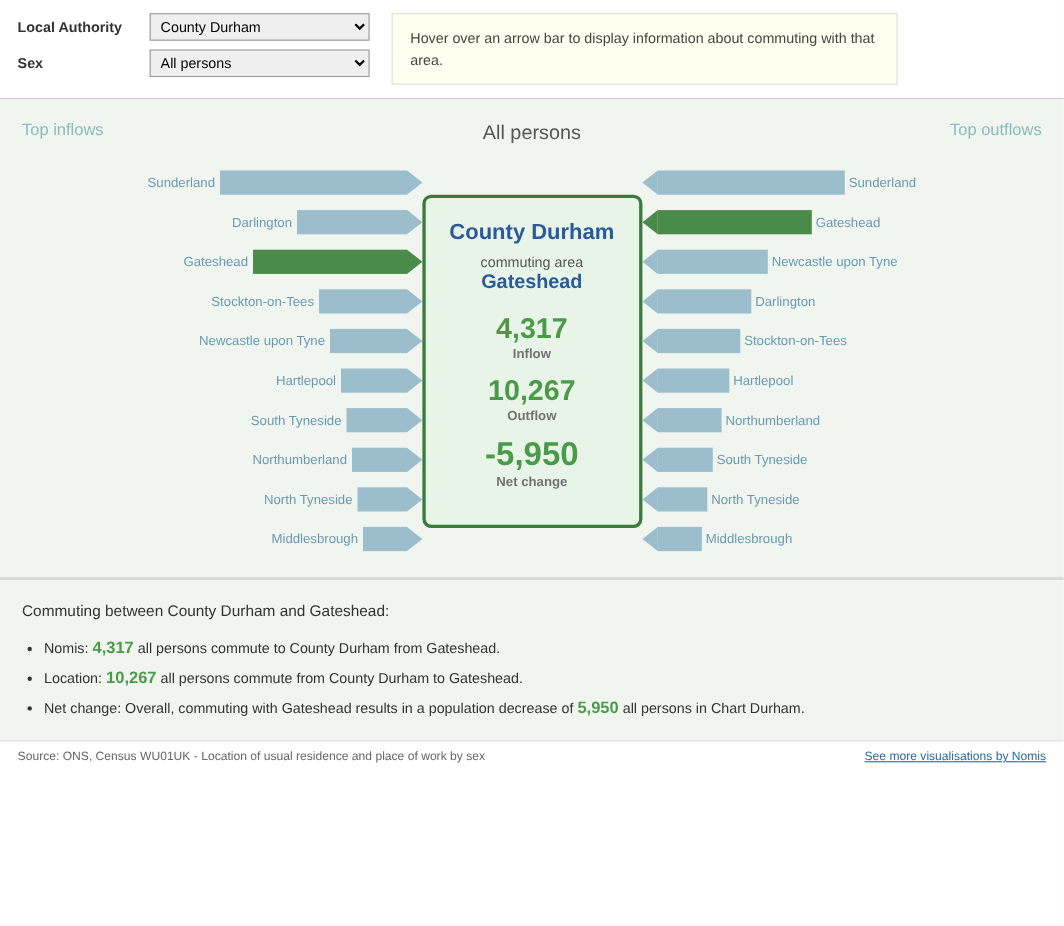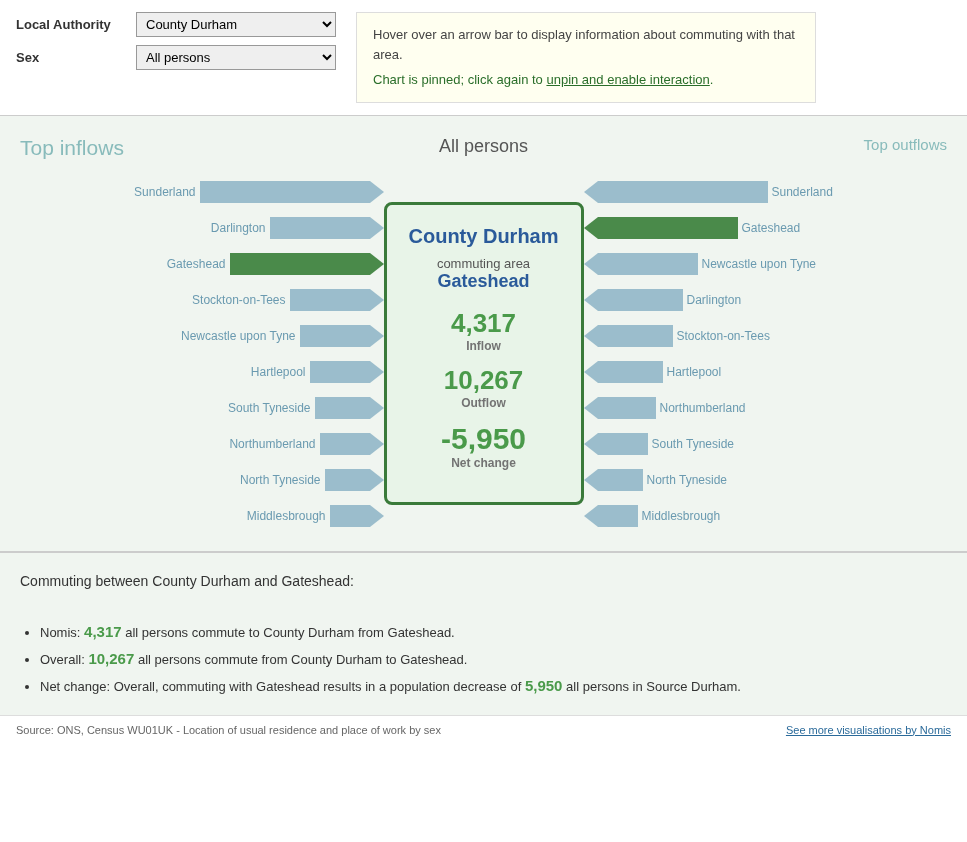--- a/index.html
+++ b/index.html
@@ -11,38 +11,38 @@
     .control-label { font-size: 13px; font-weight: bold; width: 110px; }
     .control-select { width: 200px; padding: 3px 5px; border: 1px solid #999; font-size: 13px; }
 
     .info-box { background: #fffff0; border: 1px solid #ddd; padding: 12px 16px; max-width: 460px; font-size: 13px; line-height: 1.5; color: #444; }
     .info-box .pin-text { color: #2a6e2a; }
     .info-box .pin-link { color: #2a6e2a; text-decoration: underline; cursor: pointer; }
 
     .chart-area { background: #f0f5f0; border-top: 1px solid #ccc; border-bottom: 1px solid #ccc; padding: 20px 10px; position: relative; min-height: 430px; }
 
     .chart-title { text-align: center; font-size: 18px; color: #555; margin-bottom: 20px; }
-    .side-label-left { position: absolute; top: 20px; left: 20px; color: #8bb; font-size: 21px; }
+    .side-label-left { position: absolute; top: 20px; left: 20px; color: #8bb; font-size: 15px; }
     .side-label-right { position: absolute; top: 20px; right: 20px; color: #8bb; font-size: 15px; }
 
     .chart-layout { display: flex; align-items: center; justify-content: center; gap: 0; }
 
     .inflows-col { display: flex; flex-direction: column; gap: 6px; align-items: flex-end; width: 340px; }
     .outflows-col { display: flex; flex-direction: column; gap: 6px; align-items: flex-start; width: 340px; }
 
     .center-box { width: 200px; border: 3px solid #3a7a3a; border-radius: 8px; background: #e8f4e8; text-align: center; padding: 20px 10px; flex-shrink: 0; }
     .center-box .area-name { font-size: 20px; font-weight: bold; color: #2a5a9a; margin-bottom: 8px; }
     .center-box .commuting-with { font-size: 13px; color: #555; }
     .center-box .partner-name { font-size: 18px; font-weight: bold; color: #2a5a9a; margin-bottom: 16px; }
     .center-box .stat-value { font-size: 26px; color: #4a9a4a; font-weight: bold; }
     .center-box .stat-label { font-size: 12px; font-weight: bold; color: #737373; margin-bottom: 12px; }
     .center-box .net-value { font-size: 30px; color: #4a9a4a; font-weight: bold; }
 
     .summary-box { background: #f0f5f0; border-top: 1px solid #ccc; padding: 16px 20px; font-size: 13px; line-height: 1.8; }
-    .summary-box .summary-title { font-size: 14px; margin-bottom: 24px; }
+    .summary-box .summary-title { font-size: 14px; margin-bottom: 8px; }
     .summary-box ul { list-style: disc; margin-left: 20px; }
 
     .footer { padding: 8px 16px; display: flex; justify-content: space-between; font-size: 11px; color: #666; border-top: 1px solid #ddd; }
     .footer a { color: #2a6a9a; text-decoration: underline; }
   </style>
 </head>
 <body>
 
 <div class="top-controls">
   <div class="controls-left">
@@ -50,23 +50,20 @@
       <span class="control-label">Local Authority</span>
       <select class="control-select"><option>County Durham</option></select>
     </div>
     <div class="control-row">
       <span class="control-label">Sex</span>
       <select class="control-select"><option>All persons</option><option>Males</option><option>Females</option></select>
     </div>
   </div>
   <div class="info-box">
     <p>Hover over an arrow bar to display information about commuting with that area.</p>
-    <p style="margin-top:6px;">
-      <span class="pin-text">Chart is pinned; click again to </span><a class="pin-link">unpin and enable interaction</a><span class="pin-text">.</span>
-    </p>
   </div>
 </div>
 
 <div class="chart-area">
   <span class="side-label-left">Top inflows</span>
   <span class="side-label-right">Top outflows</span>
   <div class="chart-title">All persons</div>
 
   <div class="chart-layout">
 
@@ -192,28 +189,28 @@
 
 <div class="summary-box">
   <div class="summary-title">Commuting between County Durham and Gateshead:</div>
   <ul>
   <li>
     <span>Nomis:</span>
     <span style="color:#4a9a4a;font-weight:bold;font-size:15px;"> 4,317</span>
     <span> all persons commute to County Durham from Gateshead.</span>
   </li>
   <li>
-    <span>Overall:</span>
+    <span>Location:</span>
     <span style="color:#4a9a4a;font-weight:bold;font-size:15px;"> 10,267</span>
     <span> all persons commute from County Durham to Gateshead.</span>
   </li>
   <li>
     <span>Net change:</span>
     <span> Overall, commuting with Gateshead results in a population decrease of </span><span style="color:#4a9a4a;font-weight:bold;font-size:15px;">5,950</span>
-    <span> all persons in Source Durham.</span>
+    <span> all persons in Chart Durham.</span>
   </li>
 </ul>
 </div>
 
 <div class="footer">
   <span>Source: ONS, Census WU01UK - Location of usual residence and place of work by sex</span>
   <a href="#">See more visualisations by Nomis</a>
 </div>
 
 </body></html>

